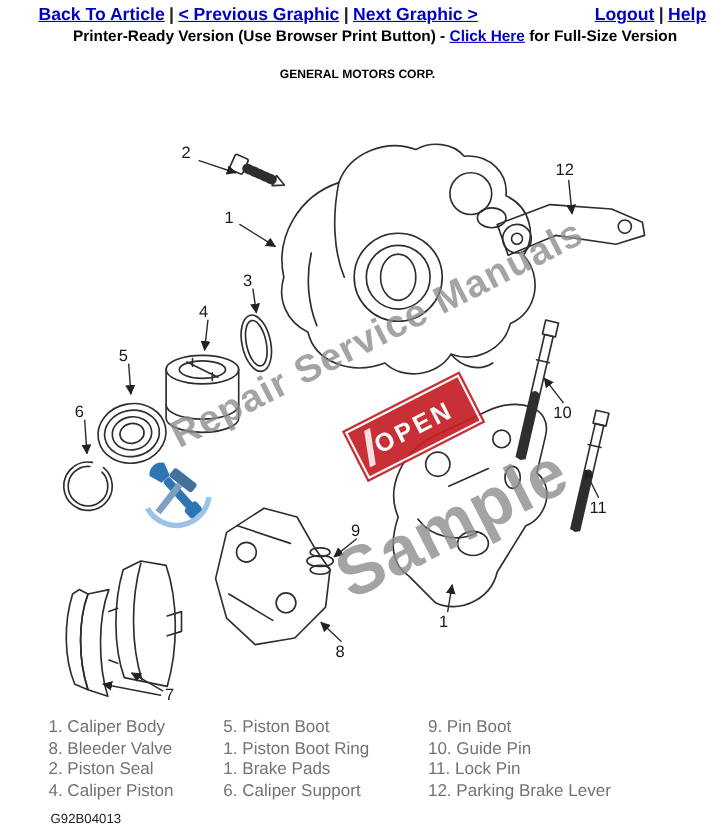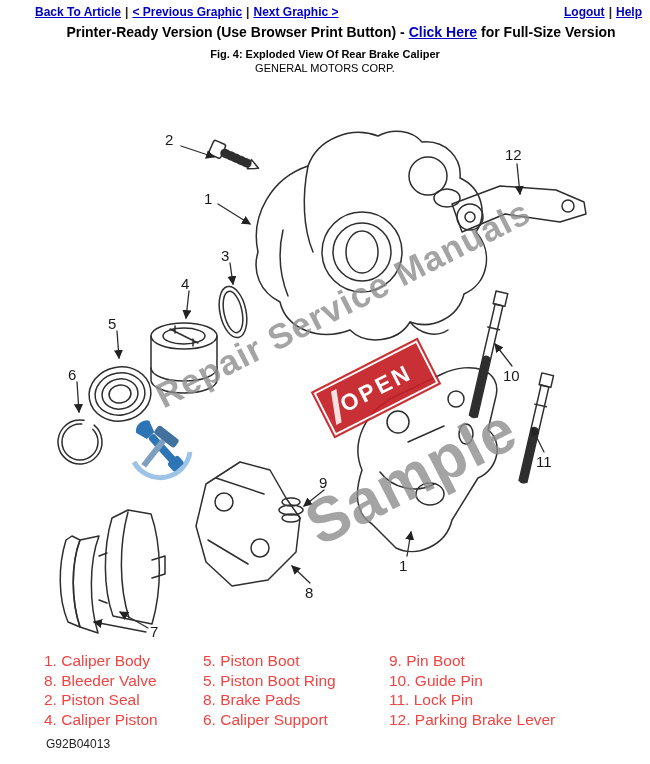--- a/index.html
+++ b/index.html
@@ -4,38 +4,38 @@
 <style>
   html,body { margin:0; padding:0; background:#fff; }
   .page {
     position:relative; width:650px; height:764px; background:#ffffff;
     font-family:"Liberation Sans", sans-serif; color:#000; overflow:hidden;
   }
   
   .topbar {
     position:absolute; left:8px; right:8px; top:5px;
     display:flex; justify-content:space-between; align-items:center;
-    font-size:12px; font-weight:bold; z-index:6;padding-left:27px;
+    font-size:16px; font-weight:bold; z-index:6;padding-left:27px;
   }
   .topbar a { color:#0000c0; text-decoration:underline; cursor:pointer; }
   .sep { color:#222; margin:0 4px; }
   .nav-left, .nav-right { white-space:nowrap; }
 
   .printer-line {
     position:absolute; left:0; right:0; top:24px; text-align:center;
     font-size:14px; font-weight:bold; z-index:6;padding-left:32px;
   }
   .printer-line a { color:#0000c0; text-decoration:underline; cursor:pointer; }
   .fig-caption {
     position:absolute; left:0; right:0; top:48px; text-align:center;
     font-size:11px; font-weight:bold; z-index:6;
   }
   .company {
     position:absolute; left:0; right:0; top:62px; text-align:center;
-    font-size:11px; font-weight:normal; z-index:6;
+    font-size:11px; font-weight:bold; z-index:6;
   }
 
   
   .art { position:absolute; left:0; top:0; z-index:1; }
 
   
   .wm {
     position:absolute; z-index:2; white-space:nowrap; font-weight:bold;
     color:#8e8e8e; opacity:.8; transform-origin:0 50%; transform:rotate(-27deg);
     letter-spacing:1px; pointer-events:none;
@@ -52,21 +52,21 @@
   .open-sign::before {
     content:""; position:absolute; left:9px; top:5px; width:6px; height:32px;
     background:#fff; transform:skewX(-18deg); opacity:.85;
   }
   .open-text { color:#fff; font-weight:bold; font-size:23px; letter-spacing:3px; }
 
   
   .co { position:absolute; z-index:4; font-size:15px; color:#1a1a1a; }
 
   
-  .legend-col { position:absolute; top:651px; font-size:15.5px; line-height:19.5px; color:#ef4444; z-index:5; }
+  .legend-col { position:absolute; top:651px; font-size:15.5px; line-height:19.5px; color:#737373; z-index:5; }
   .lg1 { left:44px; } .lg2 { left:203px; } .lg3 { left:389px; }
 
   .doc-code { position:absolute; left:46px; top:737px; font-size:12px; color:#222; z-index:5;text-align:center; }
 </style>
 </head>
 <body>
 
 <div class="page">
 
   <div class="topbar">
@@ -74,21 +74,20 @@
       <a>Back To Article</a><span class="sep">|</span><a>&lt; Previous Graphic</a><span class="sep">|</span><a>Next Graphic &gt;</a>
     </div>
     <div class="nav-right">
       <a>Logout</a><span class="sep">|</span><a>Help</a>
     </div>
   </div>
 
   <div class="printer-line">
     <span>Printer-Ready Version (Use Browser Print Button) - </span><a>Click Here</a><span> for Full-Size Version</span>
   </div>
-  <div class="fig-caption">Fig. 4: Exploded View Of Rear Brake Caliper</div>
   <div class="company">GENERAL MOTORS CORP.</div>
 
   <svg class="art" width="650" height="764" viewBox="0 0 650 764">
     <defs>
       <marker id="arw" viewBox="0 0 8 8" refX="7" refY="4" markerWidth="7" markerHeight="7" orient="auto">
         <path d="M0 0 L8 4 L0 8 Z" fill="#222"></path>
       </marker>
     </defs>
     <g stroke="#2e2e2e" stroke-width="1.5" fill="none" stroke-linejoin="round" stroke-linecap="round">
 
@@ -241,22 +240,22 @@
   <span class="co" style="left:150px;top:623px">7</span>
 
   <div class="legend-col lg1">
     <div>1. Caliper Body</div>
     <div>8. Bleeder Valve</div>
     <div>2. Piston Seal</div>
     <div>4. Caliper Piston</div>
   </div>
   <div class="legend-col lg2">
     <div>5. Piston Boot</div>
-    <div>5. Piston Boot Ring</div>
-    <div>8. Brake Pads</div>
+    <div>1. Piston Boot Ring</div>
+    <div>1. Brake Pads</div>
     <div>6. Caliper Support</div>
   </div>
   <div class="legend-col lg3">
     <div>9. Pin Boot</div>
     <div>10. Guide Pin</div>
     <div>11. Lock Pin</div>
     <div>12. Parking Brake Lever</div>
   </div>
 
   <div class="doc-code">G92B04013</div>

